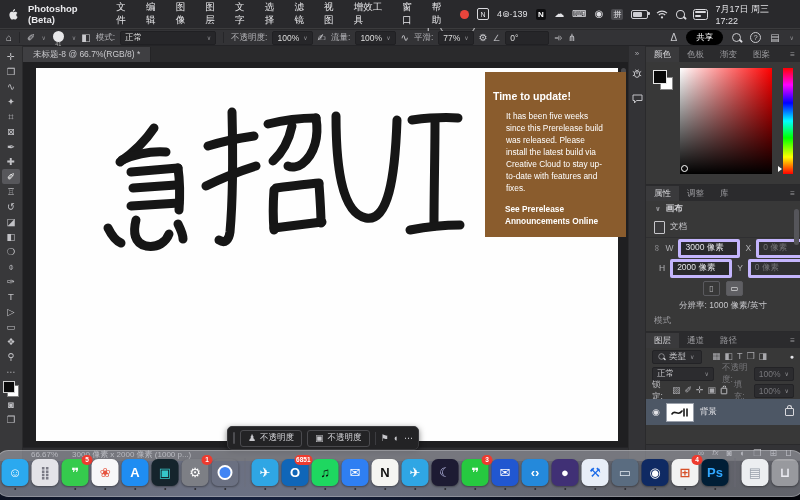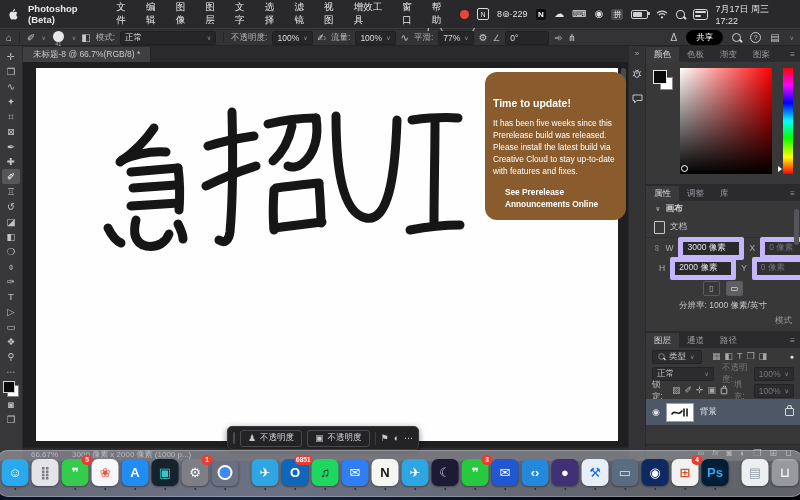--- a/index.html
+++ b/index.html
@@ -65,23 +65,23 @@
   #vscroll{position:absolute;right:1px;top:4px;width:6px;height:365px;}
   #vscroll i{display:block;width:5px;height:90px;background:#4b4b4e;border-radius:3px;margin-top:2px;}
   
   #taskbar{position:absolute;left:204px;top:364px;height:22px;background:#232325;border:1px solid #39393c;
     border-radius:5px;display:flex;align-items:center;padding:0 5px;gap:5px;color:#d6d6da;font-size:8.5px;box-shadow:0 2px 6px rgba(0,0,0,.5);}
   #taskbar .grip{width:2px;height:12px;background:#4c4c50;border-radius:1px;}
   .tbbtn{display:flex;align-items:center;gap:4px;border:1px solid #4a4a4e;border-radius:3px;height:15px;padding:0 7px;}
   .tbico{font-size:9px;color:#c8c8cc;}
   #taskbar .vsep{width:1px;height:13px;background:#3c3c40;}
   
-  #notif{position:absolute;left:462px;top:10px;width:125px;background:#8a5c2d;color:#fff;padding:25px 8px 10px;z-index:5;border-radius:12px;}
+  #notif{position:absolute;left:462px;top:10px;width:125px;background:#8a5c2d;color:#fff;padding:18px 8px 10px;z-index:5;}
   #notif h3{margin:0 0 8px;font-size:10.5px;}
-  #notif p{margin:0 0 9px;font-size:8.3px;line-height:1.45;}
+  #notif p{margin:0 13px 9px;font-size:8.3px;line-height:1.45;}
   #notif a{color:#fff;font-size:8.3px;font-weight:bold;text-decoration:none;display:block;padding-left:12px;line-height:1.45;}
   
   #statusbar{height:14px;background:#2d2d30;border-top:1px solid #242427;color:#b9b9bd;font-size:8px;
     display:flex;align-items:center;gap:14px;padding-left:8px;box-sizing:border-box;}
   
   #strip{width:16px;background:#333336;border-left:1px solid #2a2a2c;border-right:1px solid #2a2a2c;
     display:flex;flex-direction:column;align-items:center;padding-top:3px;gap:7px;color:#c2c2c6;}
   #strip .collapse{font-size:8px;color:#a8a8ac;}
   
   #panels{width:154px;display:flex;flex-direction:column;background:#383838;}
@@ -101,21 +101,21 @@
   #huebar{position:absolute;right:7px;top:22px;width:10px;height:106px;
     background:linear-gradient(to bottom,#ff0000,#ff00ff 16%,#0000ff 33%,#00ffff 50%,#00ff00 66%,#ffff00 84%,#ff0000);}
   #huemark{position:absolute;right:18px;top:120px;width:0;height:0;border-left:4px solid #fff;
     border-top:3px solid transparent;border-bottom:3px solid transparent;}
   
   #proppanel{height:146px;font-size:8.5px;color:#c6c6ca;}
   .prow{display:flex;align-items:center;gap:5px;padding:0 8px;}
   #prop-doc{height:20px;border-bottom:1px solid #2f2f31;}
   .docico{width:9px;height:11px;border:1px solid #c6c6ca;border-radius:1px;background:#3a3a3c;}
   #prop-sec{height:16px;font-weight:bold;color:#d4d4d8;}
-  .field{background:#29292c;border:5px solid #c4b5fd;border-radius:2px;height:13px;display:flex;
+  .field{background:#29292c;border:3px solid #c4b5fd;border-radius:2px;height:13px;display:flex;
     align-items:center;padding:0 4px;color:#e2e2e6;min-width:48px;}
   .field.dim{color:#737377;background:#303033;}
   .lbl{color:#b2b2b6;}
   .chainico{color:#9a9a9e;font-size:9px;transform:rotate(90deg);width:8px;display:inline-block;}
   .orientbtn{width:15px;height:13px;border:1px solid #5a5a5e;border-radius:2px;display:flex;align-items:center;
     justify-content:center;color:#b6b6ba;font-size:8px;}
   .orientbtn.on{background:#5f5f63;color:#fff;}
   #prop-scroll{position:absolute;right:1px;top:24px;width:5px;height:36px;background:#55555a;border-radius:3px;}
   
   #layerspanel{flex:1;font-size:8.5px;color:#c2c2c6;display:flex;flex-direction:column;}
@@ -167,21 +167,21 @@
       <span>选择</span>
       <span>滤镜</span>
       <span>视图</span>
       <span>增效工具</span>
       <span>窗口</span>
       <span>帮助</span>
     </div>
   <div id="mb-right">
     <span class="dot-red"></span>
     <span class="nbox">N</span>
-    <span>8⊚·229</span>
+    <span>4⊚·139</span>
     <span class="nboxf">N</span>
     <span class="mbico">☁</span>
     <span class="mbico">⌨</span>
     <span class="mbico">◉</span>
     <span style="background:#4a4a4e;border-radius:2px;padding:0 2px;font-size:8px;">拼</span>
     <span class="battery">
         <i></i>
       </span>
     <span class="mbico">
       <svg width="12" height="9" viewBox="0 0 12 9">
@@ -430,21 +430,21 @@
           <span class="lbl">Y</span>
           <span class="field dim">0 像素</span>
         </div>
         <div class="prow" style="height:20px;justify-content:center;gap:6px;">
           <span class="orientbtn">▯</span>
           <span class="orientbtn on">▭</span>
         </div>
         <div class="prow" style="height:16px;justify-content:center;">
           <span>分辨率: 1000 像素/英寸</span>
         </div>
-        <div class="prow" style="height:14px;justify-content:flex-end;">
+        <div class="prow" style="height:14px;">
           <span style="color:#9a9a9e;">模式</span>
         </div>
         <i id="prop-scroll"></i>
       </div>
 
       <div class="panel" id="layerspanel">
         <div class="ptabs" id="layer-tabs">
           <span class="ptab on">图层</span>
             <span class="ptab">通道</span>
             <span class="ptab">路径</span>

